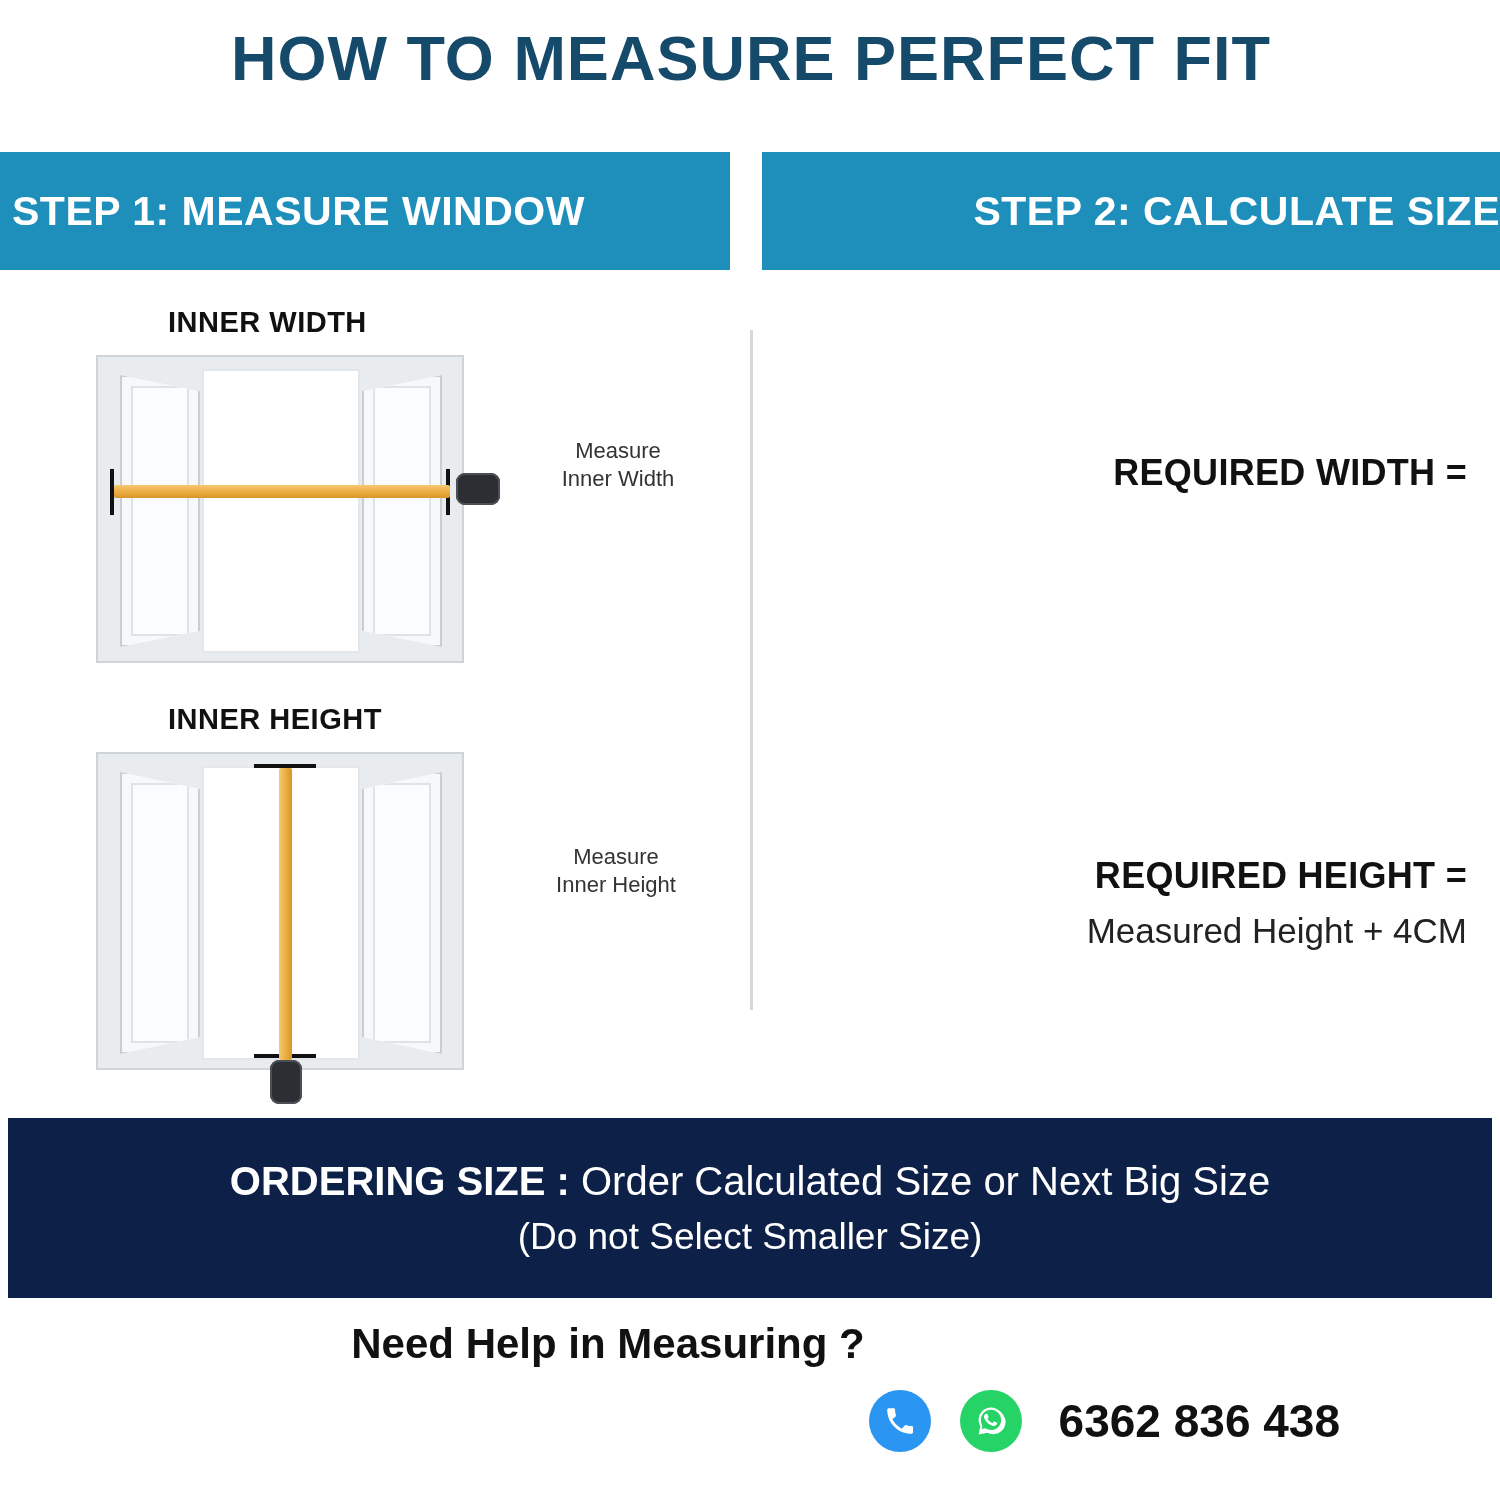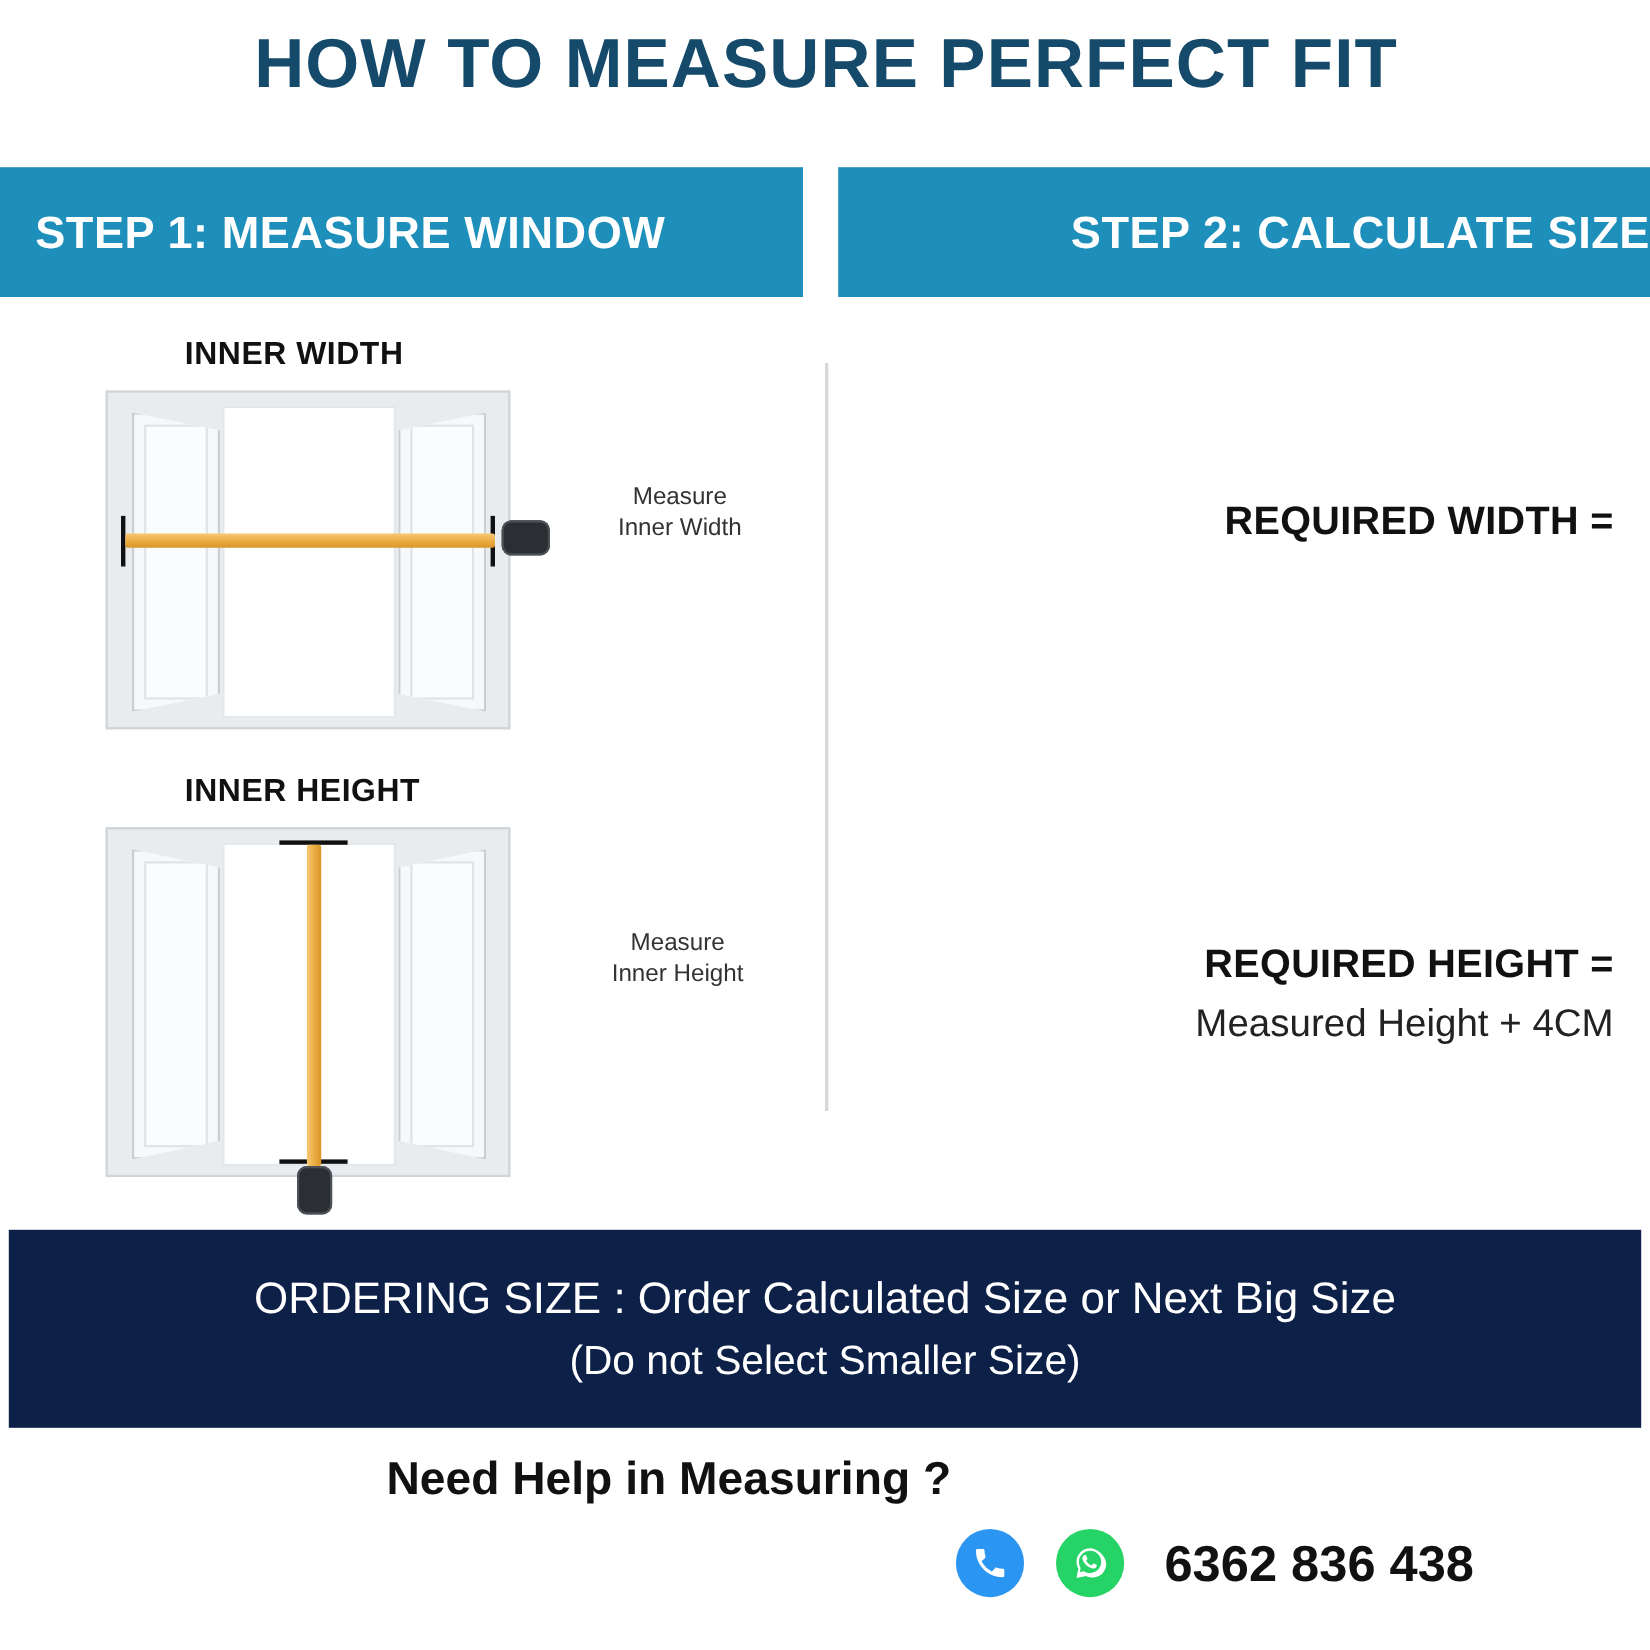--- a/index.html
+++ b/index.html
@@ -22,21 +22,21 @@
 
   
   .step-bar {
     position: absolute; top: 152px; height: 118px;
     background: #1e8fba;
     display: flex; align-items: center; justify-content: flex-end;
   }
   .step-bar span {
     color: #ffffff; font-size: 41px; font-weight: bold; letter-spacing: .5px;
   }
-  #step1-bar { left: 0; width: 730px; justify-content: flex-start; padding-left: 32px; }
+  #step1-bar { left: 0; width: 730px; justify-content: flex-start; padding-left: 12px; }
   #step2-bar { left: 762px; width: 738px; }
 
   
   .v-divider {
     position: absolute; left: 750px; top: 330px; width: 3px; height: 680px;
     background: #d8d8d8;
   }
 
   
   .diagram-caption {
@@ -110,21 +110,21 @@
   #formula-height { top: 855px; }
 
   
   .ordering {
     position: absolute; left: 8px; top: 1118px; width: 1484px; height: 180px;
     background: #0d2048;
     display: flex; flex-direction: column; align-items: center; justify-content: center;
     color: #ffffff;
   }
   .ordering .line1 { font-size: 40px; }
-  .ordering .line1 b { font-weight: normal; }
+  .ordering .line1 b { font-weight: bold; }
   .ordering .line2 { font-size: 37px; margin-top: 12px; text-align: right; }
 
   
   .help-title {
     position: absolute; left: 0; top: 1320px; width: 1216px; text-align: center;
     font-size: 42px; font-weight: bold; color: #111;
   }
   .contact-row {
     position: absolute; left: 0; top: 1390px; width: 1340px;
     display: flex; align-items: center; justify-content: flex-end; gap: 29px;

